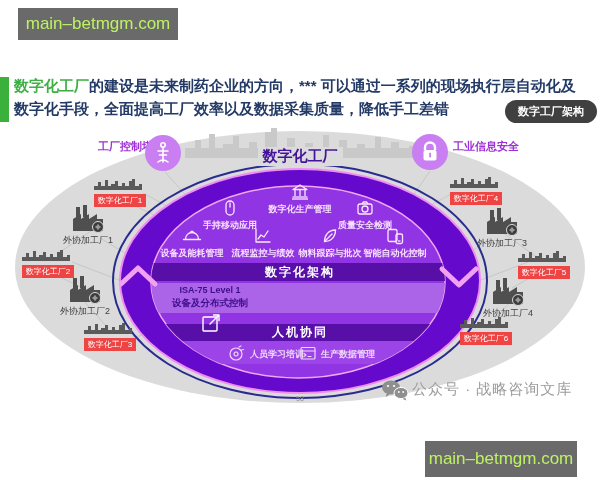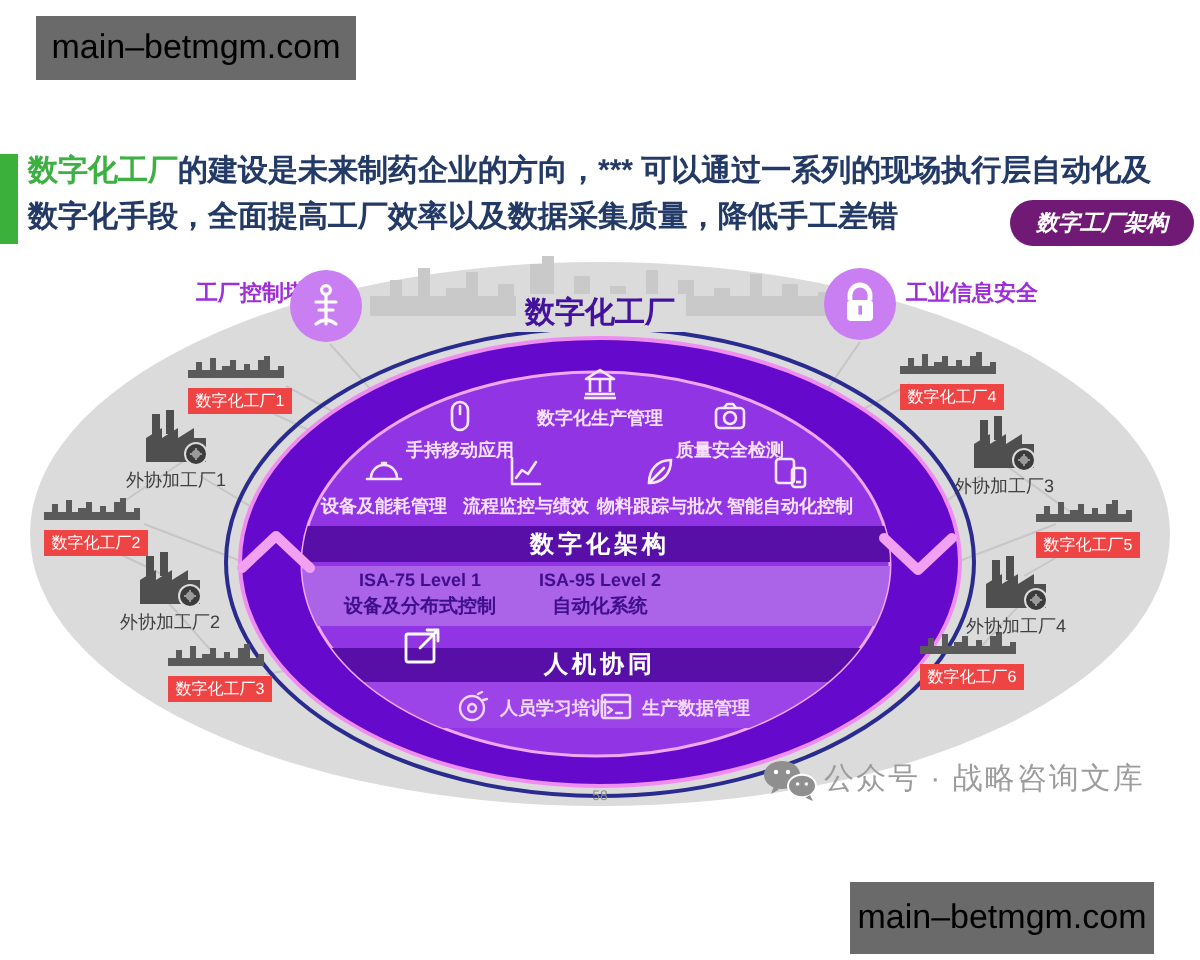--- a/index.html
+++ b/index.html
@@ -1,28 +1,28 @@
 <!DOCTYPE html>
 <html><head>
 <meta charset="utf-8">
 <style>
   html,body{margin:0;padding:0;background:#fff;}
   .stage{position:relative;width:600px;height:480px;background:#ffffff;overflow:hidden;
          font-family:"Liberation Sans","DejaVu Sans",sans-serif;}
   .abs{position:absolute;}
   
-  .wm{background:#6a6a6a;color:#000000;font-size:17px;display:flex;align-items:center;justify-content:center;}
+  .wm{background:#6a6a6a;color:#bef264;font-size:17px;display:flex;align-items:center;justify-content:center;}
   .wm-top{left:18px;top:8px;width:160px;height:32px;}
   .wm-bottom{left:425px;top:441px;width:152px;height:36px;}
   
   .accent-bar{left:0;top:77px;width:9px;height:45px;background:#3bb13b;}
   .title{left:14px;top:74px;width:566px;font-size:15px;font-weight:bold;line-height:23px;color:#233a66;}
   .title .hl{color:#3cb043;}
-  .corner-pill{left:505px;top:100px;width:92px;height:23px;background:#701a75;border-radius:12px;
-               color:#fff;font-size:11px;font-weight:bold;display:flex;align-items:center;justify-content:center;font-style:italic;}
+  .corner-pill{left:505px;top:100px;width:92px;height:23px;background:#404040;border-radius:12px;
+               color:#fff;font-size:11px;font-weight:bold;display:flex;align-items:center;justify-content:center;}
   
   .node-label{font-size:11px;font-weight:bold;color:#9e2fd6;white-space:nowrap;}
   .node-circle{width:36px;height:36px;border-radius:50%;background:#c97ef2;display:flex;align-items:center;justify-content:center;}
   
   .center-title{left:230px;top:147px;width:140px;text-align:center;}
   .center-title span{display:inline-block;background:#dbdbdb;padding:0 5px;font-size:15px;font-weight:bold;color:#43119c;}
   
   .feature{width:90px;display:flex;flex-direction:column;align-items:center;}
   .feature .f-label{font-size:9px;font-weight:bold;color:#f8e0ff;white-space:nowrap;margin-top:1px;}
   
@@ -209,24 +209,20 @@
     </svg>
     <div class="f-label">智能自动化控制</div>
   </div>
 
   <div class="abs bar-label arch-label">数字化架构</div>
 
   <div class="abs isa-col" style="left:155px;top:285px">
     <div class="isa-level">ISA-75 Level 1</div>
     <div class="isa-name">设备及分布式控制</div>
   </div>
-  <div class="abs isa-col" style="left:245px;top:285px">
-    <div class="isa-level">ISA-95 Level 2</div>
-    <div class="isa-name">自动化系统</div>
-  </div>
 
   <svg class="abs" style="left:200px;top:310px" width="24" height="24" viewBox="0 0 24 24">
     <g stroke="#fff" stroke-width="1.4" fill="none" stroke-linecap="round" stroke-linejoin="round">
       <rect x="3" y="7" width="14" height="14" rx="1"></rect>
         <path d="M10,14 L19,5 M19,5 h-5.5 M19,5 v5.5"></path>
     </g>
   </svg>
   <div class="abs bar-label hmi-label">人机协同</div>
 
   <svg class="abs" style="left:228px;top:344px" width="18" height="18" viewBox="0 0 18 18">

